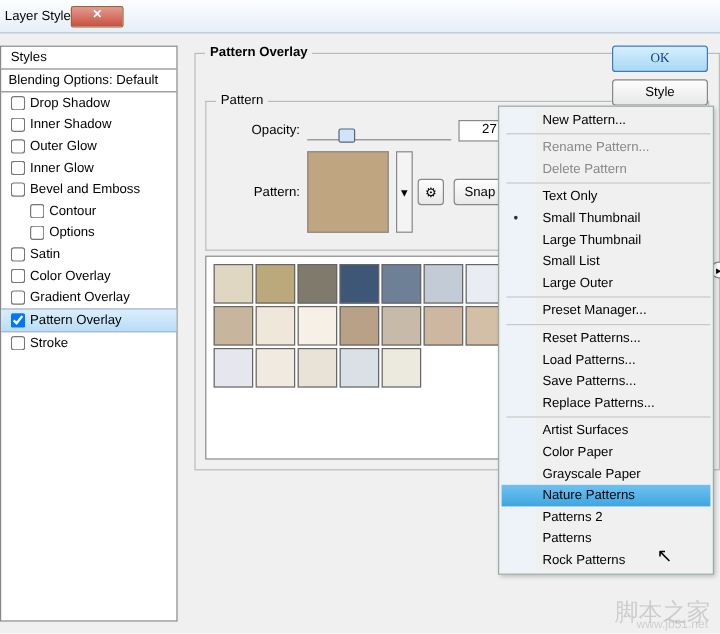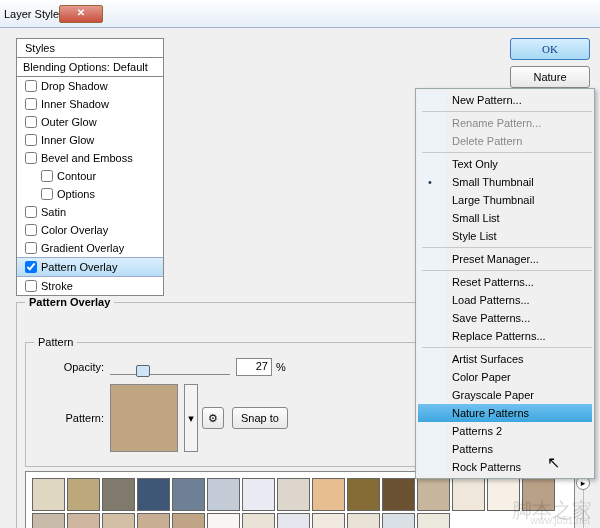--- a/index.html
+++ b/index.html
@@ -1,19 +1,19 @@
 <!DOCTYPE html>
 <html><head>
 <meta charset="utf-8">
 <style>
 * { box-sizing: border-box; margin: 0; padding: 0; font-family: "Segoe UI", Tahoma, sans-serif; font-size: 11px; }
 body { background: #fff; width: 600px; height: 528px; overflow: hidden; position: relative; }
 .titlebar { background: linear-gradient(#fdfeff, #e6eef8); height: 28px; border-bottom: 1px solid #a0b0c8; display: flex; align-items: center; padding: 0 4px; }
 .close-btn { width: 44px; height: 18px; background: linear-gradient(#e49a8f, #c8503f); border: 1px solid #963; border-radius: 2px; color: #fff; text-align: center; line-height: 14px; font-size: 10px; font-weight: bold; }
-.dialog-body { background: #f0f0f0; height: calc(100% - 28px); padding: 10px 16px; position: relative; display: flex; flex-direction: column; }
+.dialog-body { background: #f0f0f0; height: calc(100% - 28px); padding: 10px 0; position: relative; display: flex; }
 .styles-panel { width: 148px; border: 1px solid #888; background: #fff; margin-right: 14px; }
 .styles-header { border-bottom: 1px solid #888; padding: 3px 8px; }
 .styles-group-header { border-bottom: 1px solid #888; padding: 3px 6px; }
 .style-item { padding: 3px 8px; display: flex; align-items: center; gap: 4px; }
 .style-item.sub { padding-left: 24px; }
 .style-item.checked { background: linear-gradient(#dbeffd, #b8ddf6); border-top: 1px solid #9ac; border-bottom: 1px solid #9ac; }
 .style-item input[type="checkbox"] { width: 12px; height: 12px; }
 .center-panel { flex: 1; position: relative; }
 fieldset { border: 1px solid #bbb; padding: 4px 8px 8px; margin-bottom: 6px; }
 legend { padding: 0 4px; font-weight: bold; }
@@ -163,38 +163,38 @@
           <div class="swatch" style="background: rgb(240, 234, 224);"></div>
           <div class="swatch" style="background: rgb(233, 227, 215);"></div>
           <div class="swatch" style="background: rgb(217, 224, 230);"></div>
           <div class="swatch" style="background: rgb(236, 234, 223);"></div>
         </div>
     </fieldset>
   </div>
 
   <div class="right-btns">
     <div class="dlg-btn ok">OK</div>
-    <div class="dlg-btn">Nature</div>
+    <div class="dlg-btn">Style</div>
     <div class="little-btn"></div>
   </div>
 
 </div>
 
 <div class="context-menu">
   <div class="menu-inner" id="menu-inner">
       <div class="menu-item">New Pattern...</div>
       <div class="menu-sep"></div>
       <div class="menu-item disabled">Rename Pattern...</div>
       <div class="menu-item disabled">Delete Pattern</div>
       <div class="menu-sep"></div>
       <div class="menu-item">Text Only</div>
       <div class="menu-item menu-bullet">Small Thumbnail</div>
       <div class="menu-item">Large Thumbnail</div>
       <div class="menu-item">Small List</div>
-      <div class="menu-item">Style List</div>
+      <div class="menu-item">Large Outer</div>
       <div class="menu-sep"></div>
       <div class="menu-item">Preset Manager...</div>
       <div class="menu-sep"></div>
       <div class="menu-item">Reset Patterns...</div>
       <div class="menu-item">Load Patterns...</div>
       <div class="menu-item">Save Patterns...</div>
       <div class="menu-item">Replace Patterns...</div>
       <div class="menu-sep"></div>
       <div class="menu-item">Artist Surfaces</div>
       <div class="menu-item">Color Paper</div>

